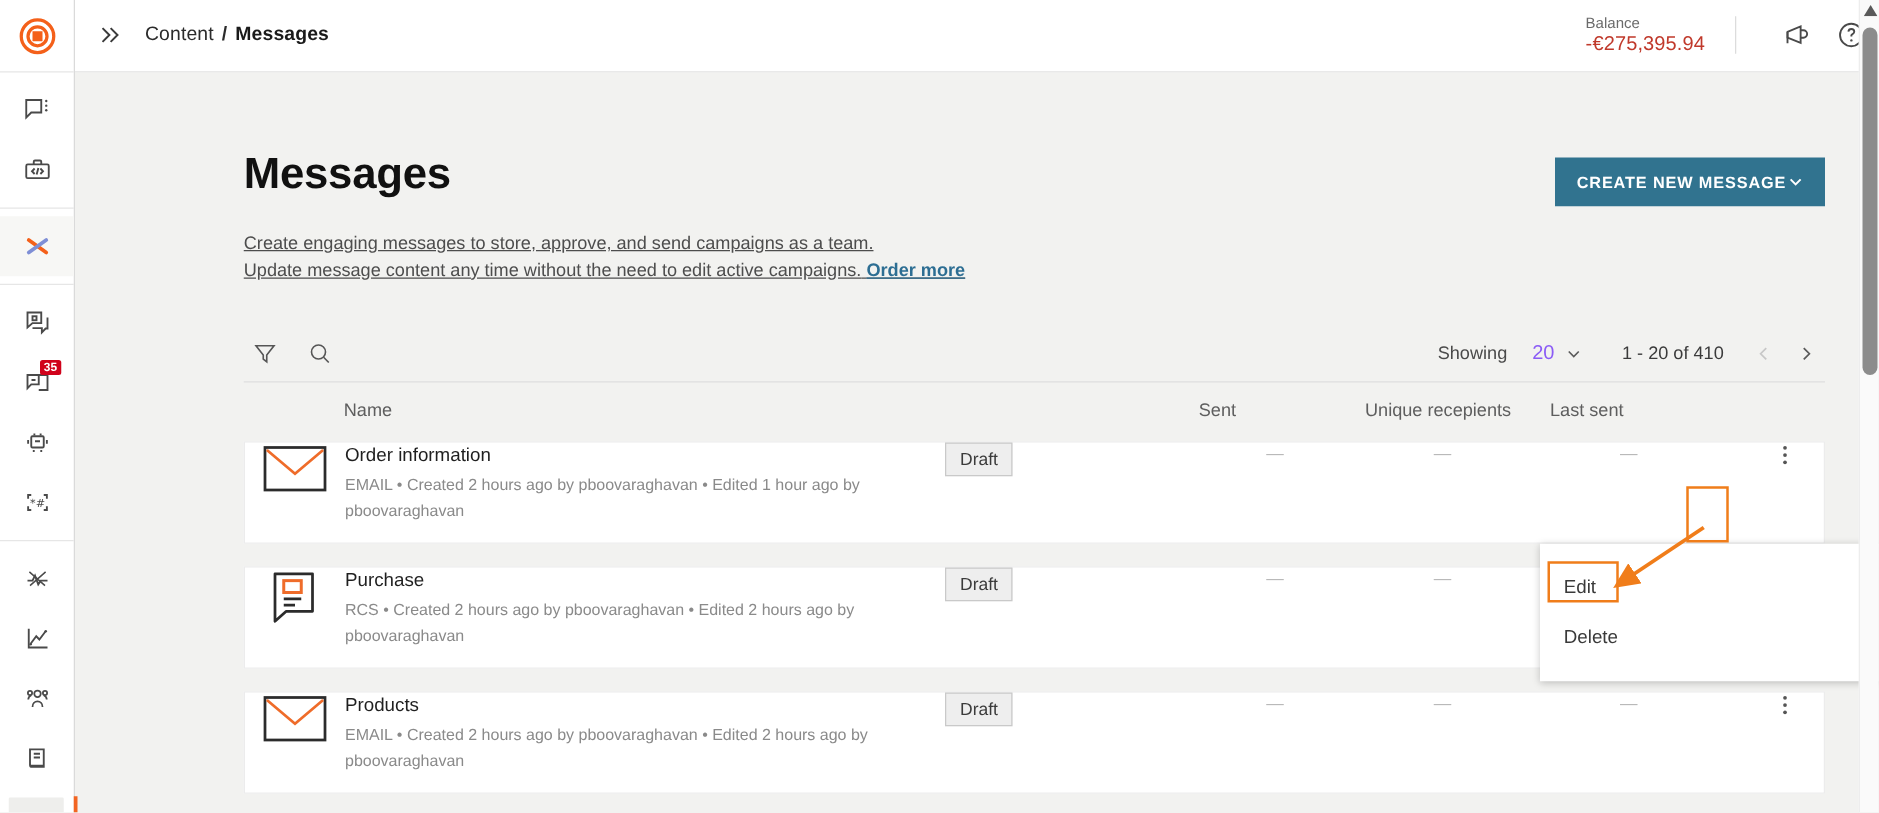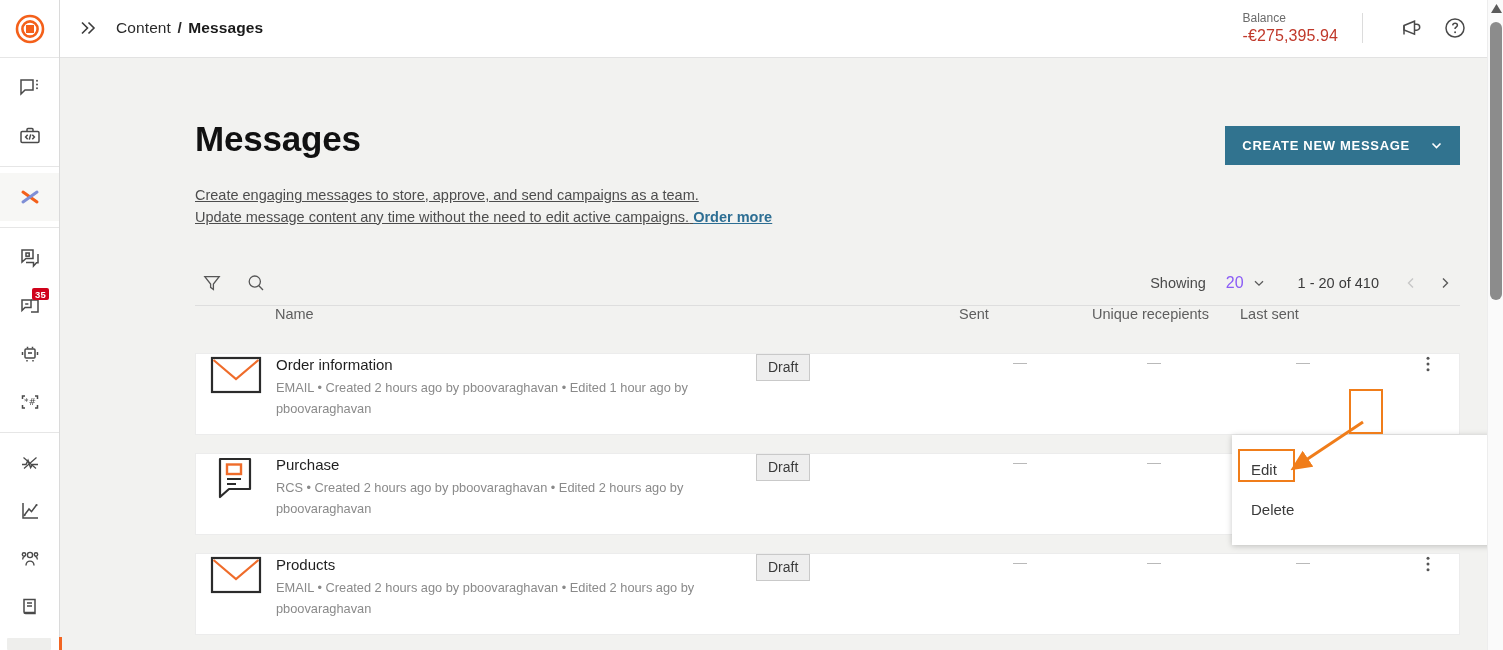--- a/index.html
+++ b/index.html
@@ -51,21 +51,21 @@
   .topbar {
     height: 58px; background: #ffffff; border-bottom: 1px solid #e2e2e2;
     display: flex; align-items: center; padding: 0 0 0 0; position: relative;
   }
   .chev-expand { width: 56px; display: flex; align-items: center; justify-content: center; cursor: pointer; color:#3c3c3c; }
   .breadcrumb { font-size: 15.5px; color: #1a1a1a; letter-spacing: .1px; }
   .breadcrumb .crumb-1 { color: #2b2b2b; font-weight: 400; }
   .breadcrumb .crumb-sep { color: #2b2b2b; font-weight: 700; margin: 0 2px; }
   .breadcrumb .crumb-2 { color: #1a1a1a; font-weight: 700; }
 
-  .topbar-right { margin-left: auto; display: flex; align-items: center; padding-right: 26px; height: 100%; }
+  .topbar-right { margin-left: auto; display: flex; align-items: center; height: 100%; }
   .balance { text-align: left; margin-right: 24px; }
   .balance-label { font-size: 12px; color: #6b6b6b; line-height: 15px; }
   .balance-value { font-size: 16px; color: #c0392b; font-weight: 400; line-height: 20px; letter-spacing: .1px; }
   .topbar-div { width: 1px; height: 30px; background: #dcdcdc; margin-right: 26px; }
   .topbar-icon { width: 44px; display: flex; align-items: center; justify-content: center; cursor: pointer; color:#4a4a4a; }
 
   
   .content {
     flex: 1 1 auto; background: #f2f2f0; padding: 60px 0 0 0;
     overflow: hidden; position: relative;
@@ -75,41 +75,41 @@
   .page-head { display: flex; align-items: flex-start; }
   .page-head-left { flex: 1 1 auto; }
   .page-title { font-size: 35px; font-weight: 700; color: #111; letter-spacing: -.2px; line-height: 42px; }
   .page-sub { margin-top: 24px; font-size: 14.5px; color: #4d4d4d; line-height: 22px; text-decoration: underline; }
   .page-sub a { color: #2d6e93; text-decoration: underline; font-weight: 700; }
 
   .create-btn {
     background: #31738f; color: #fff; border: none;
     height: 39px; padding: 0 17px; cursor: pointer;
     font-size: 13px; font-weight: 700; letter-spacing: .7px;
-    display: inline-flex; align-items: center; gap: 20px;
+    display: inline-flex; align-items: center; gap: 1px;
     margin-top: 8px;
   }
 
   
   .toolbar {
     margin-top: 33px; height: 45px;
     display: flex; align-items: center;
     border-bottom: 1px solid #dedede; width: 1265px;
   }
   .tb-icon { width: 34px; height: 34px; display:flex; align-items:center; justify-content:center; cursor:pointer; color:#565656; }
   .tb-icon.sp { margin-left: 10px; }
   .toolbar-right { margin-left: auto; display: flex; align-items: center; gap: 0; padding-right: 5px; }
   .showing-lbl { font-size: 14.5px; color: #4a4a4a; }
   .showing-val { font-size: 16px; color: #8b5cf6; margin-left: 20px; display:flex; align-items:center; gap:9px; cursor:pointer; }
   .range-lbl { font-size: 14.5px; color: #3b3b3b; margin-left: 33px; }
   .pager { display: flex; align-items: center; margin-left: 22px; gap: 14px; }
   .pg-btn { width: 20px; height: 24px; display: flex; align-items: center; justify-content: center; cursor: pointer; }
 
   
-  .thead { display: flex; height: 47px; padding: 0 0 0 80px; width: 1265px; }
+  .thead { display: flex; align-items: center; height: 47px; padding: 0 0 0 80px; width: 1265px; }
   .th { font-size: 14.5px; color: #5e5e5e; }
   .th-name { width: 684px; }
   .th-sent { width: 133px; }
   .th-uniq { width: 148px; }
   .th-last { width: 120px; }
 
   .rows { width: 1265px; }
   .row {
     background: #fff; border: 1px solid #ececec;
     height: 82px; display: flex; align-items: flex-start;

